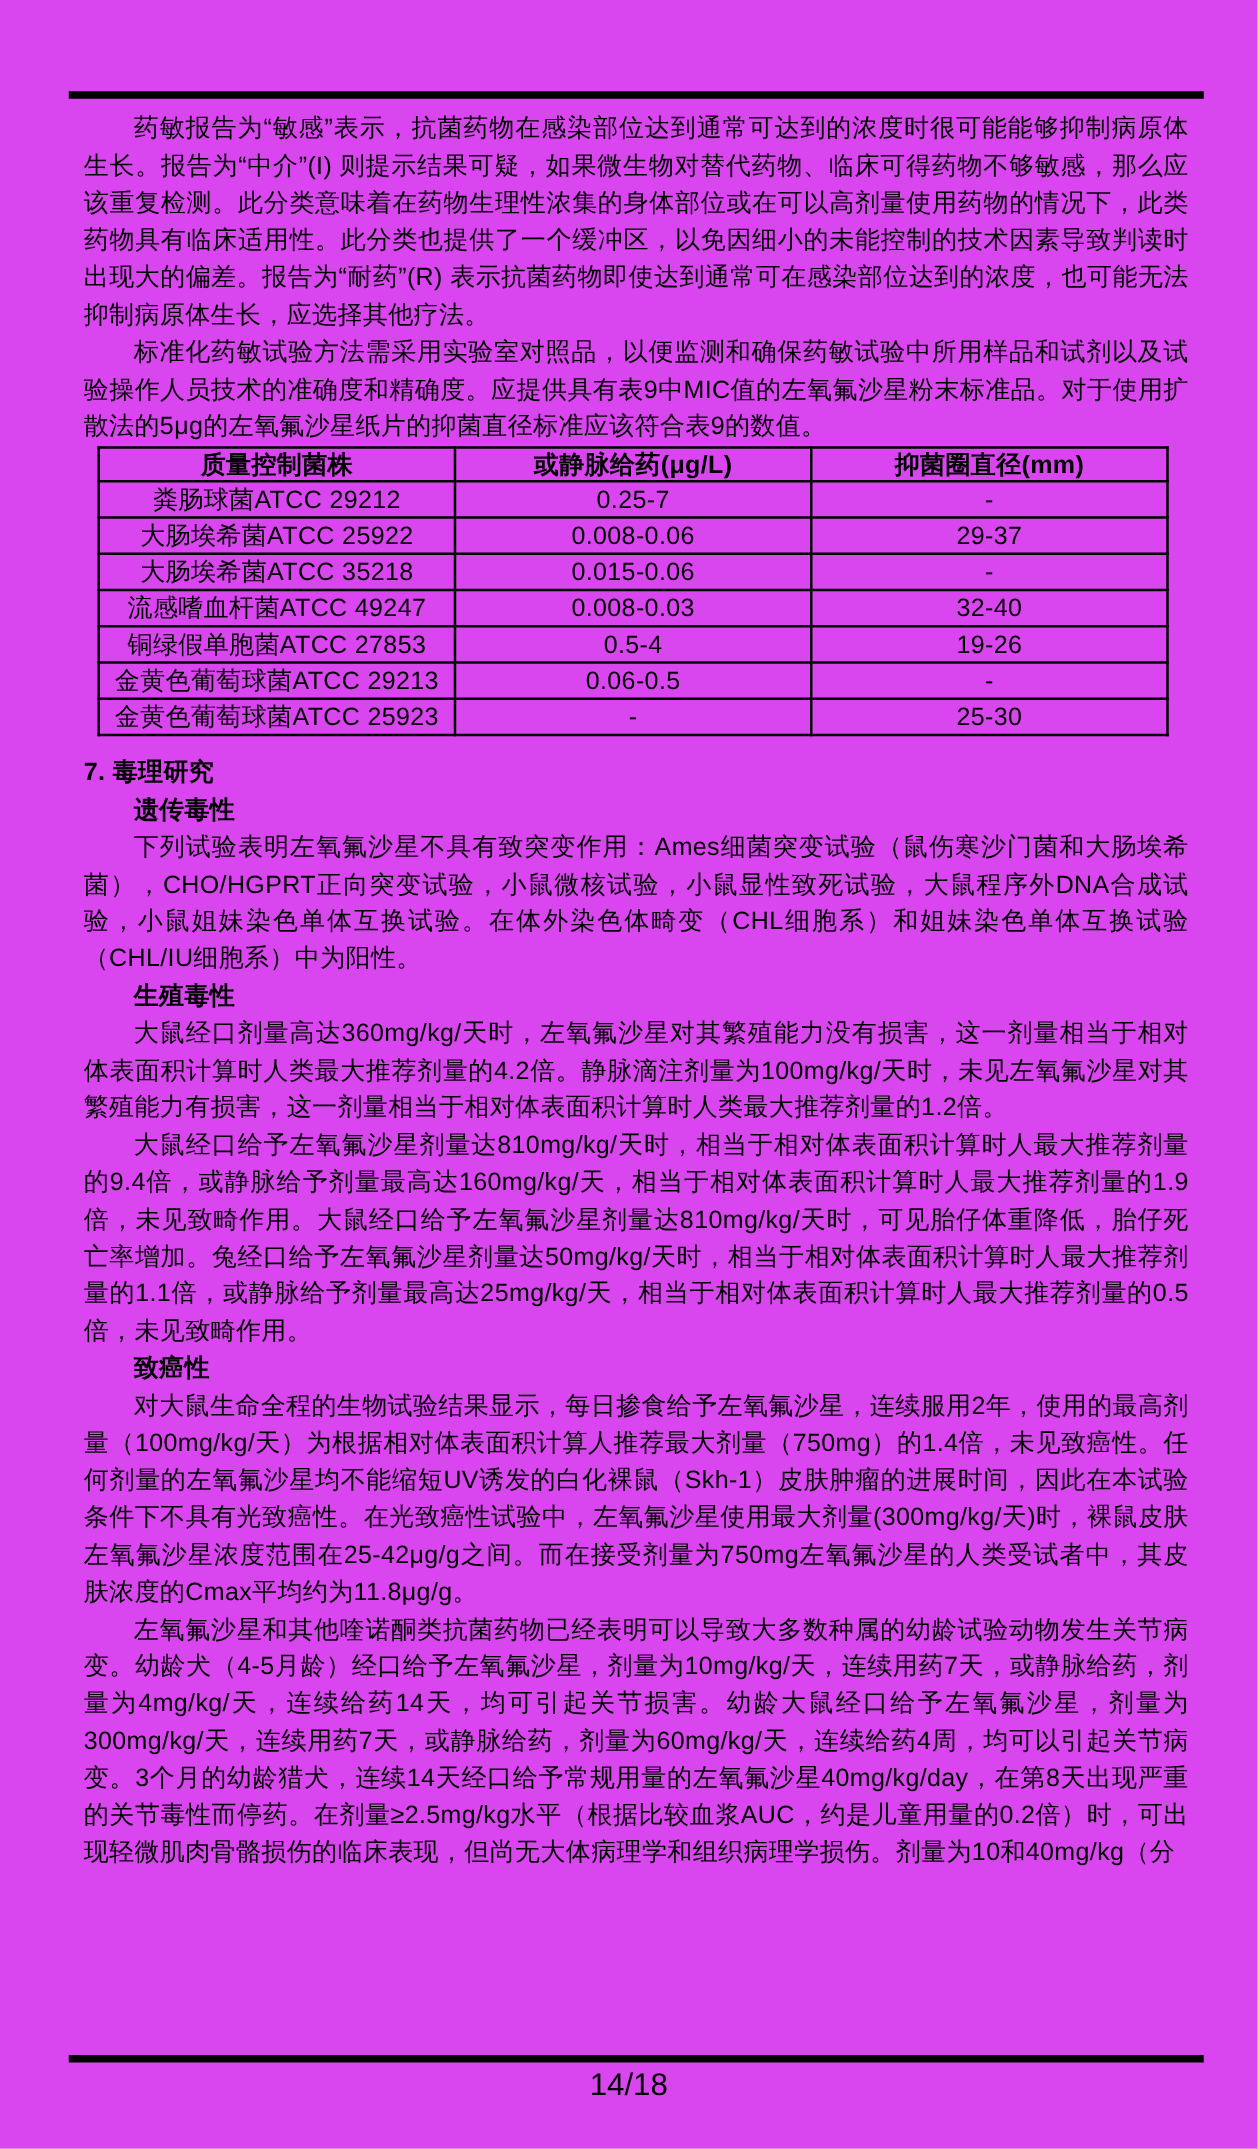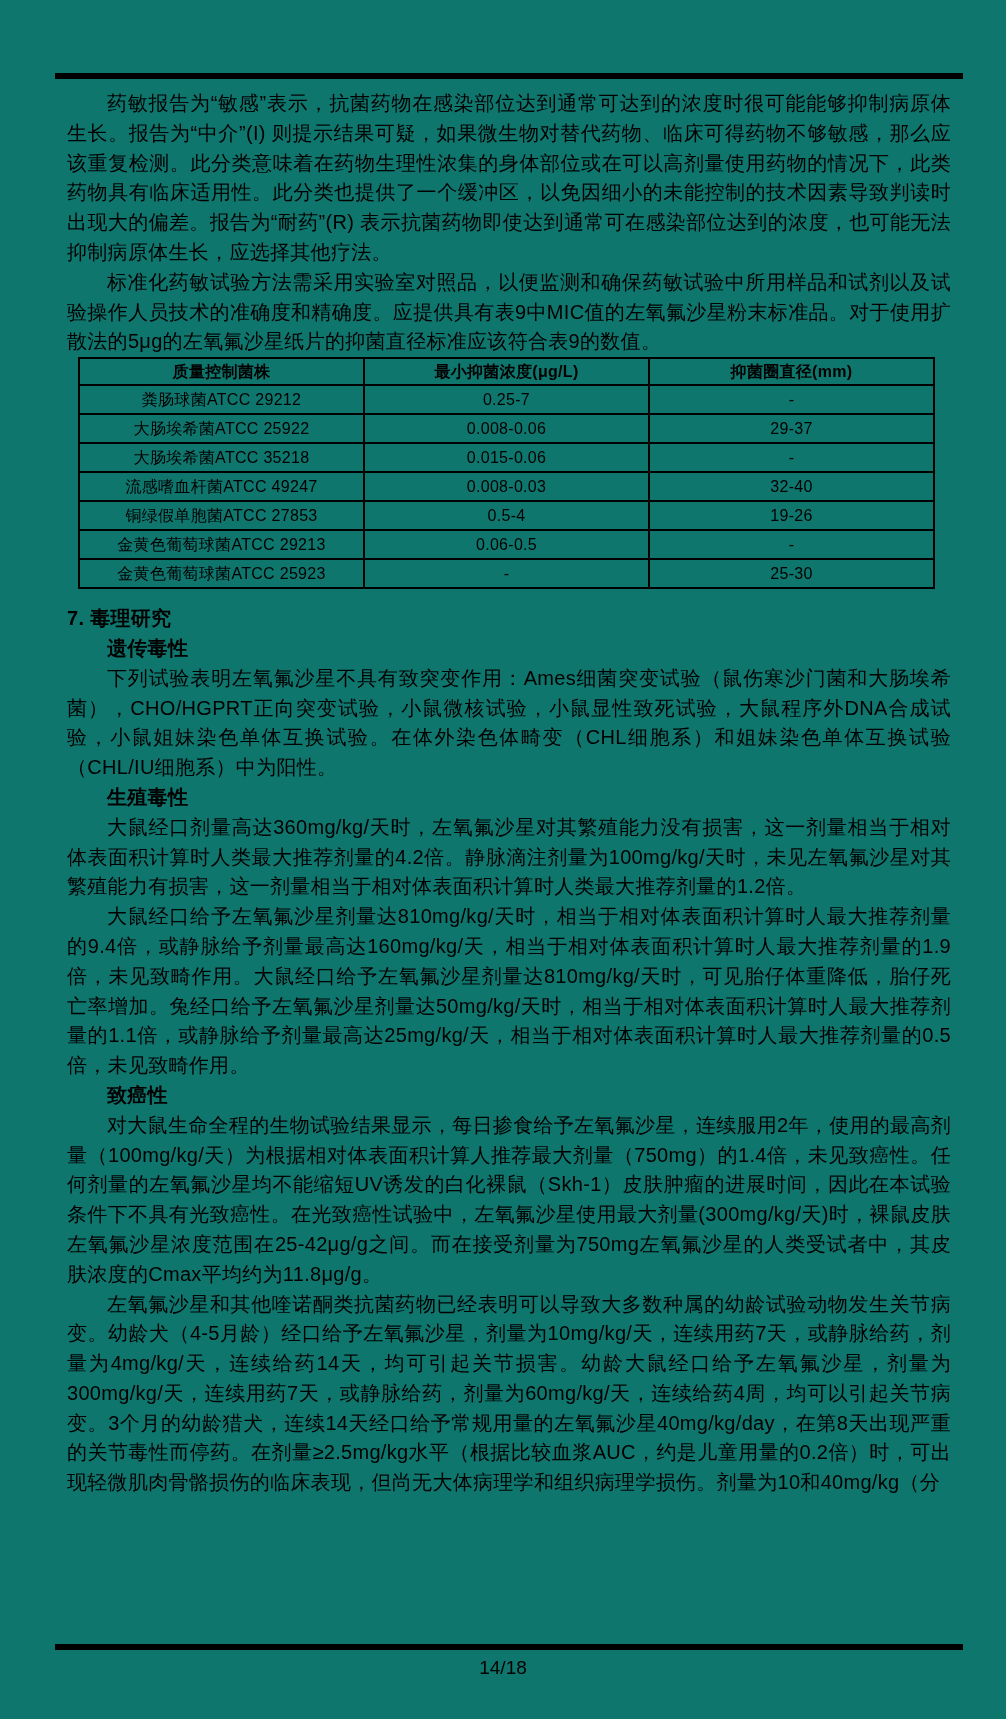--- a/index.html
+++ b/index.html
@@ -1,21 +1,21 @@
 <!DOCTYPE html>
 <html lang="zh"><head>
 <meta charset="utf-8">
 <title>14/18</title>
 <style>
   html,body {margin:0; padding:0; background:#e8e8e8;}
   .page {
     position:relative;
     width:1006px; height:1719px;
     margin:0 auto;
-    background:#0f766e;
+    background:#d946ef;
     color:#000;
     font-family:"Liberation Sans", sans-serif;
     overflow:hidden;
   }
   .rule {position:absolute; background:#000;}
   .rule-top {left:55px; top:73px; width:908px; height:6px;}
   .rule-bottom {left:55px; top:1644px; width:908px; height:6px;}
   .content {
     position:absolute;
     left:67px; top:89px; width:884px;
@@ -33,32 +33,32 @@
     width:856px;
     margin:0 0 0 11px;
     text-align:center;
   }
   table.qc col {width:285px;}
   table.qc th, table.qc td {
     border:2px solid #000;
     padding:0;
     text-align:center;
     vertical-align:middle;
-    font-size:16px;
+    font-size:20px;
     line-height:1;
     white-space:nowrap;
     overflow:hidden;
   }
   table.qc th {height:25px; font-weight:bold;}
   table.qc td {height:27px; font-weight:normal;}
   .footer {
     position:absolute;
     left:0; top:1656px; width:100%;
     text-align:center;
-    font-size:19px;
+    font-size:25px;
     line-height:24px;
   }
 </style>
 </head>
 <body>
 
 <div class="page">
 
   <div class="rule rule-top"></div>
 
@@ -72,21 +72,21 @@
 
     <table class="qc">
       <colgroup>
           <col>
           <col>
           <col>
         </colgroup>
       <thead>
         <tr>
           <th>质量控制菌株</th>
-          <th>最小抑菌浓度(μg/L)</th>
+          <th>或静脉给药(μg/L)</th>
           <th>抑菌圈直径(mm)</th>
         </tr>
       </thead>
       <tbody>
         <tr>
           <td>粪肠球菌ATCC 29212</td>
           <td>0.25-7</td>
           <td>-</td>
         </tr>
         <tr>

